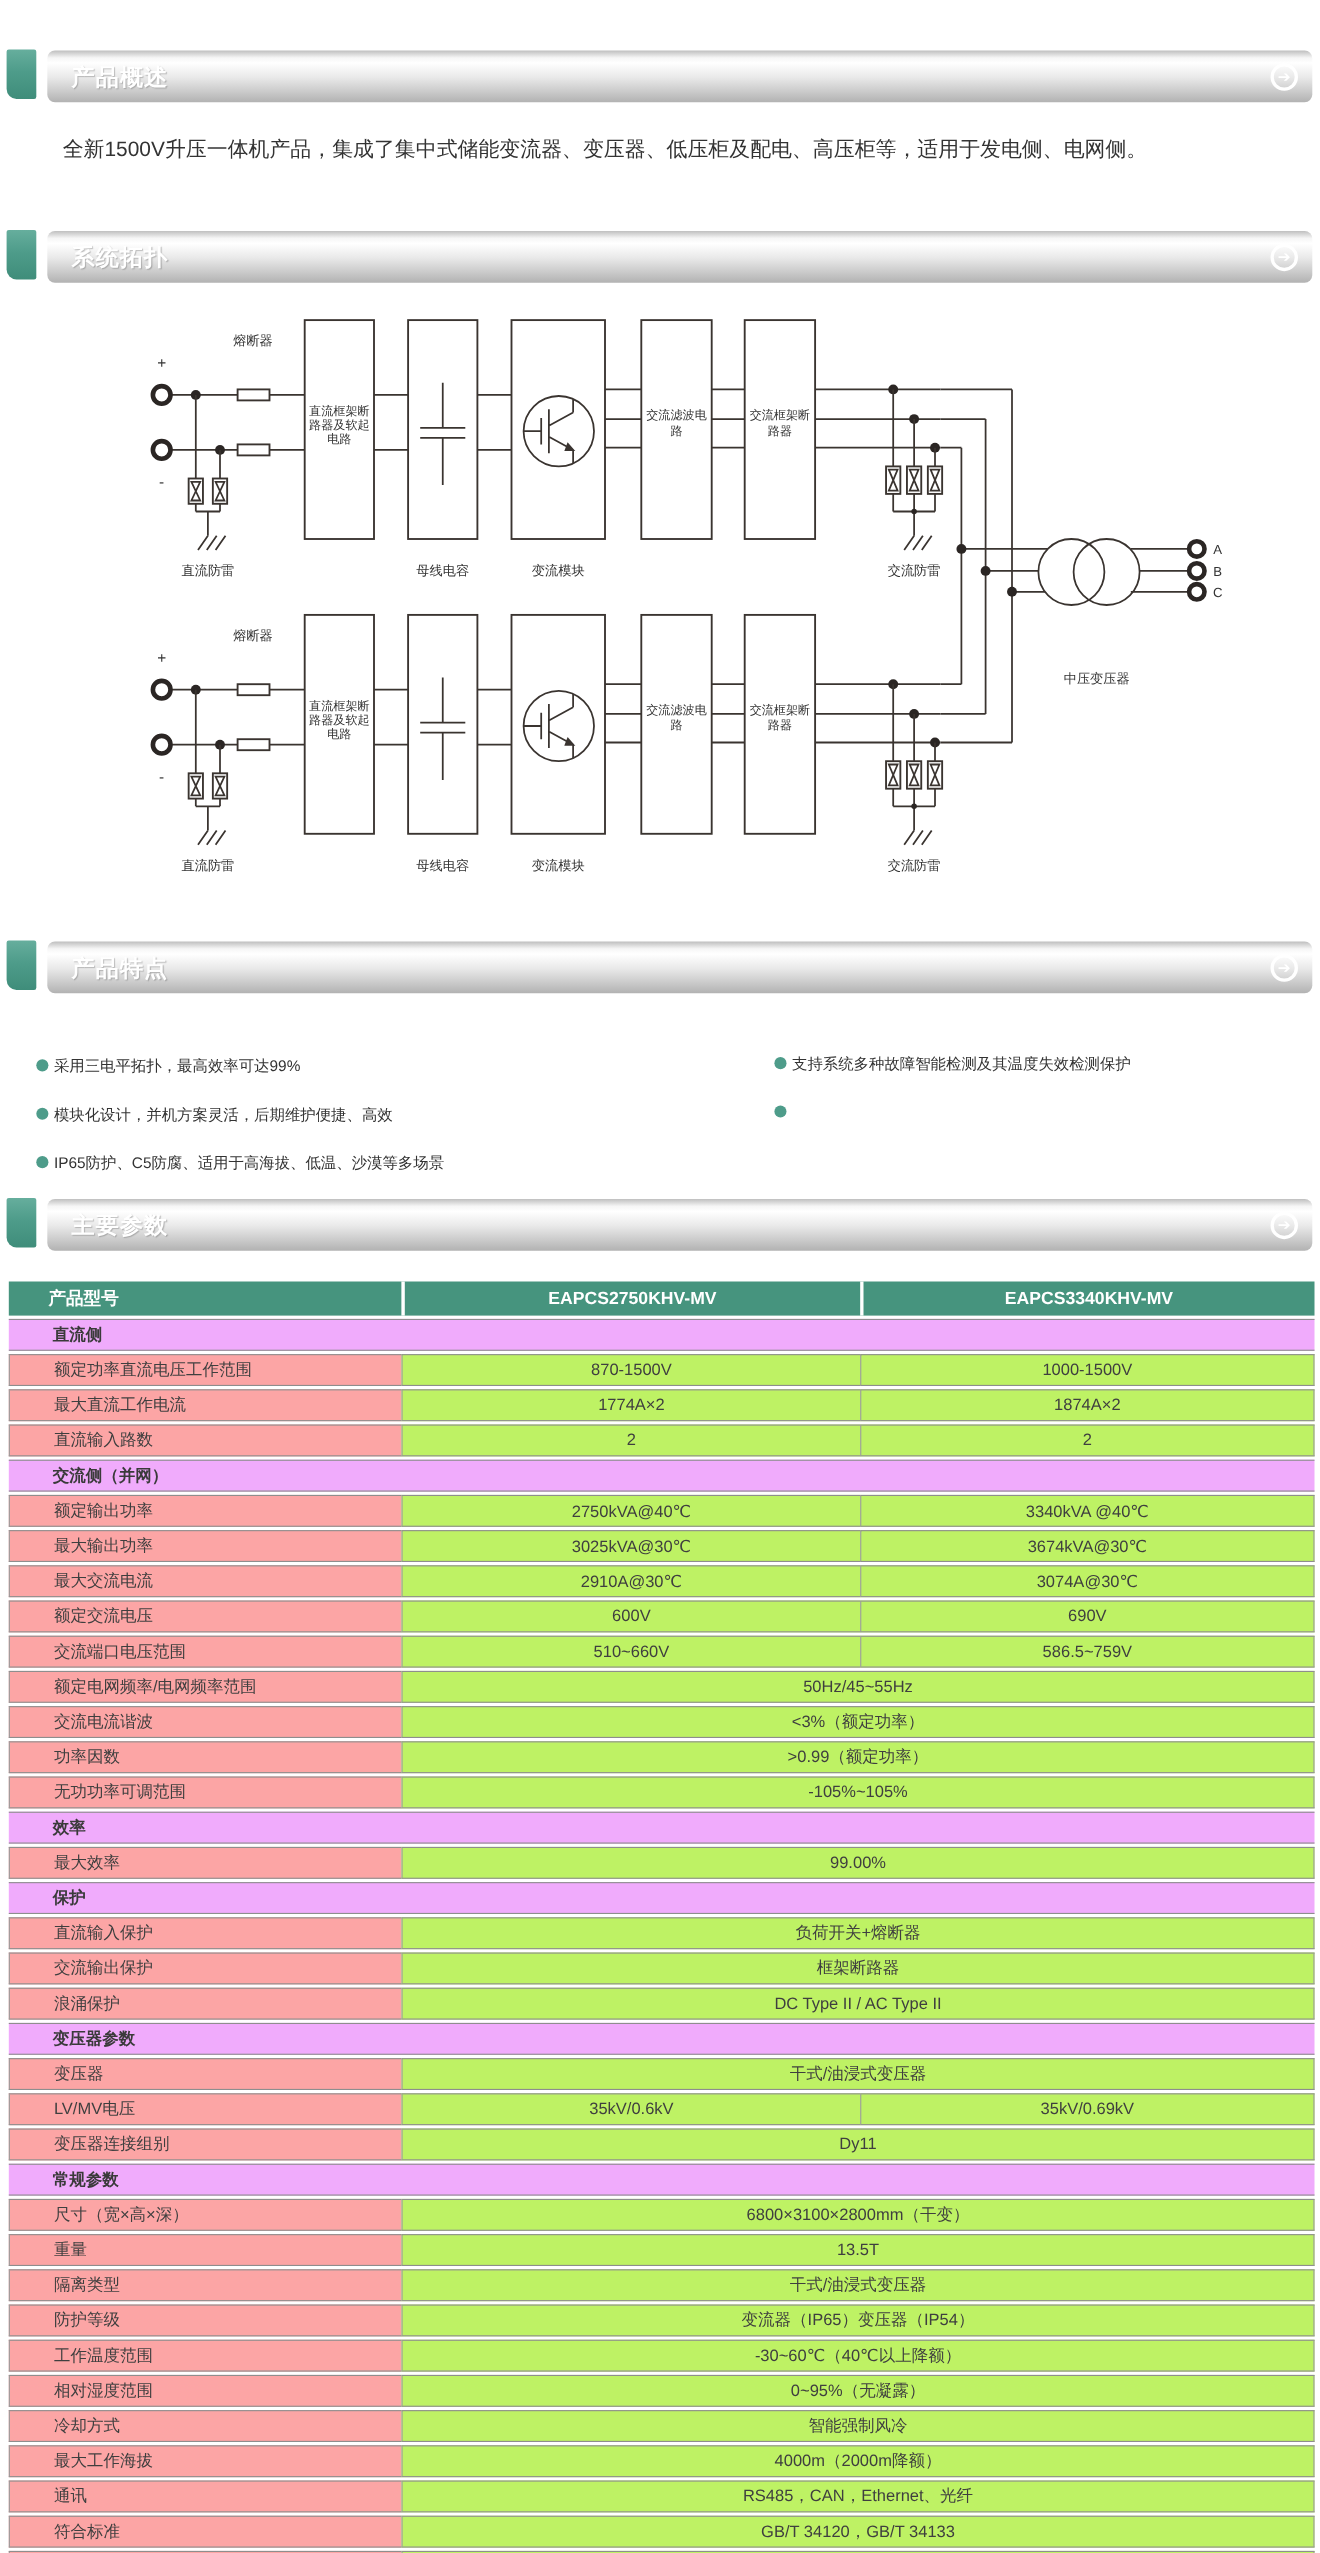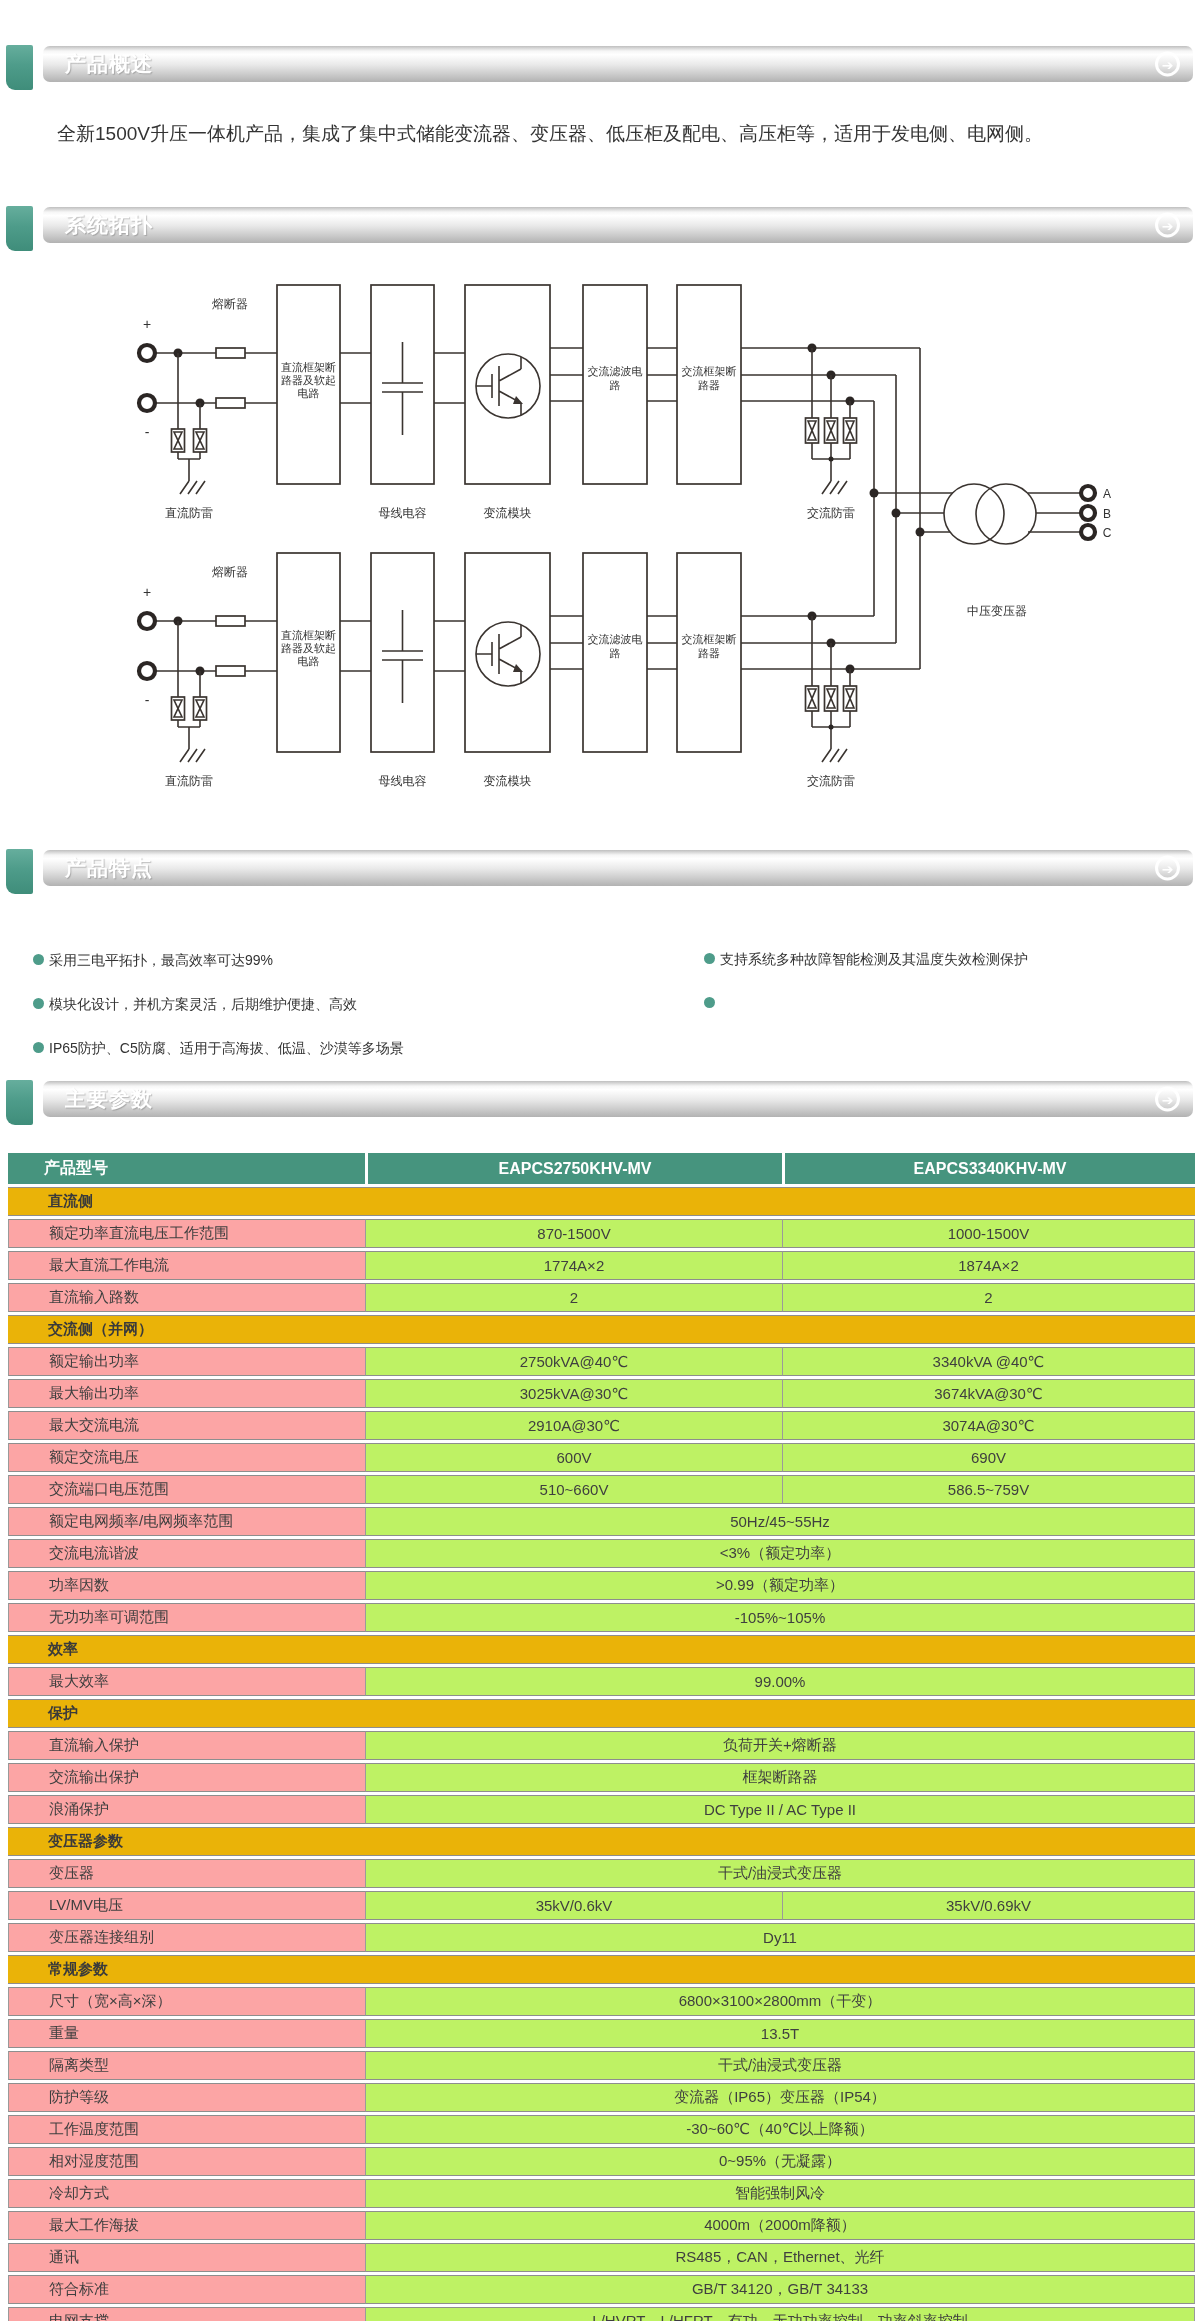--- a/index.html
+++ b/index.html
@@ -10,21 +10,21 @@
     color:#3a3a3a; position:relative;
   }
   
   .banner-row { display:flex; align-items:flex-start; margin:0 7px 0 6px; }
   .banner-tab {
     width:27px; height:45px; flex:0 0 27px;
     background:linear-gradient(180deg,#66ae9d 0%,#4e9c8a 45%,#3f8d7a 100%);
     border-radius:2px 2px 2px 9px;
   }
   .banner {
-    position:relative; flex:1; height:36px; margin-left:10px; margin-top:1px;
+    position:relative; flex:1; height:47px; margin-left:10px; margin-top:1px;
     background:linear-gradient(180deg,#bfbfbf 0%,#f6f6f6 14%,#ffffff 24%,#e9e9e9 52%,#cccccc 78%,#b2b2b2 100%);
     border-radius:7px;
     display:flex; align-items:center;
   }
   .banner-title {
     margin-left:22px; font-size:21px; font-weight:bold; color:#fff;
     letter-spacing:1px; text-shadow:1px 1px 1px rgba(90,90,90,0.35);
   }
   .arrow-badge {
     position:absolute; right:13px; top:50%; transform:translateY(-50%);
@@ -67,21 +67,21 @@
     width:1187px; margin:25px 0 0 8px; table-layout:fixed;
   }
   th {
     background:#46947e; color:#fff; font-size:16px; font-weight:bold;
     height:31px; text-align:center; overflow:hidden;
   }
   th.h-label { text-align:left; padding-left:36px; }
   th + th { border-left:3px solid #fff; }
   td { height:29px; font-size:15px; color:#3f3f3f; overflow:hidden; }
   td.sec {
-    background:#eab308; color:#3a3a3a; font-weight:bold; padding-left:40px;
+    background:#f0abfc; color:#3a3a3a; font-weight:bold; padding-left:40px;
     border-top:1px solid #8e8e8e; border-bottom:1px solid #8e8e8e;
   }
   td.lbl {
     background:#fca5a5; padding-left:40px;
     border-top:1px solid #8e8e8e; border-bottom:1px solid #8e8e8e;
     border-left:1px solid #9a9a9a;
   }
   td.val {
     background:#bef264; text-align:center;
     border-top:1px solid #8e8e8e; border-bottom:1px solid #8e8e8e;

